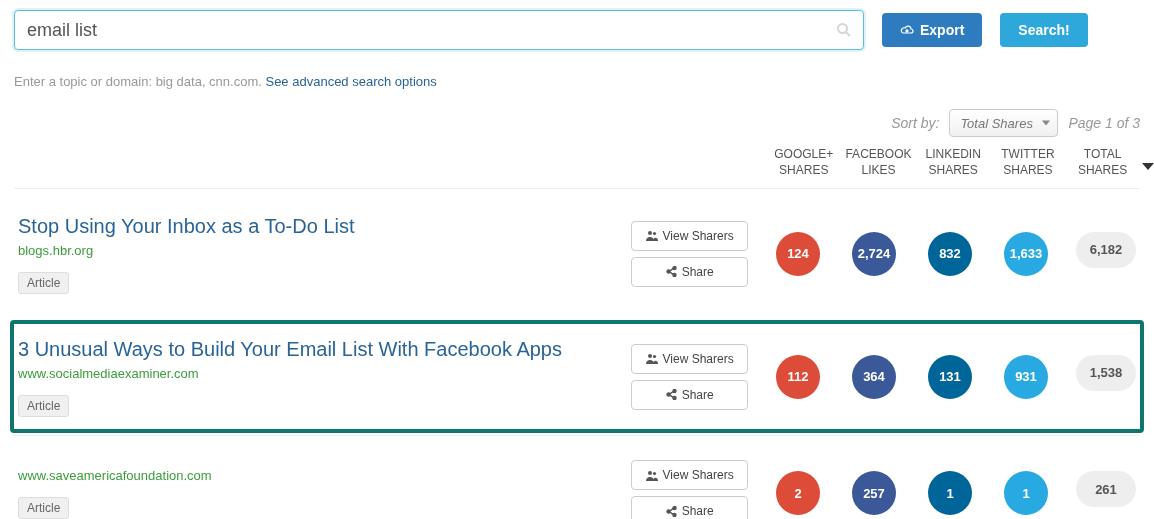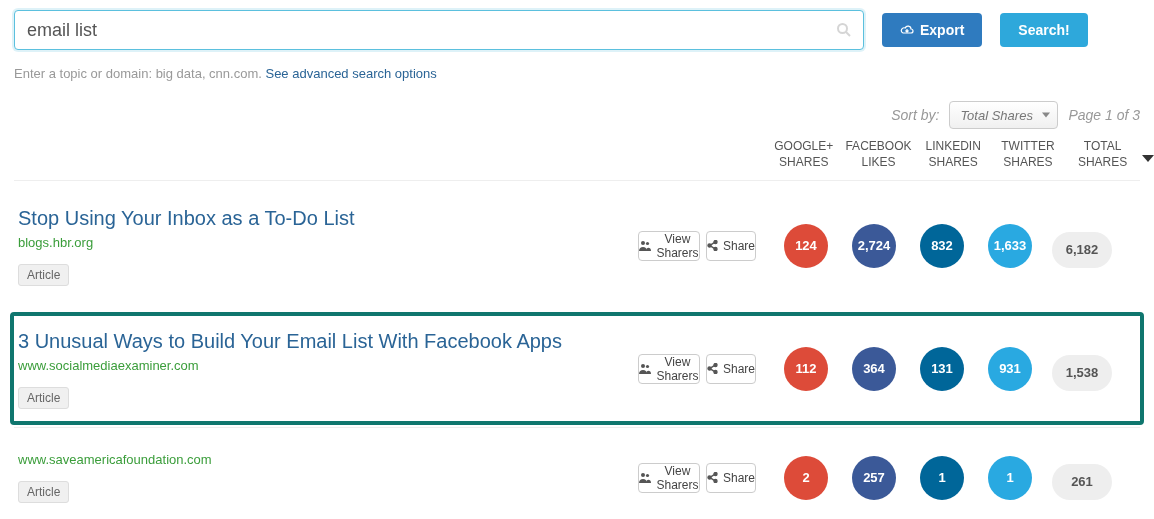--- a/index.html
+++ b/index.html
@@ -1,17 +1,17 @@
 <!DOCTYPE html>
 <html><head>
 <meta charset="utf-8">
 <style>
 *{box-sizing:border-box;margin:0;padding:0}
 body{font-family:"Helvetica Neue",Helvetica,Arial,sans-serif;color:#333;background:#fff;width:1154px;padding:10px 14px}
-.top-row{display:flex;align-items:center;gap:18px;margin-bottom:16px}
+.top-row{display:flex;align-items:center;gap:18px;margin-bottom:24px}
 .search-wrap{position:relative;flex:0 0 850px}
 .search-input{width:100%;height:40px;padding:8px 40px 8px 12px;font-size:18px;color:#555;border:1px solid #5bc0de;border-radius:4px;outline:none;box-shadow:0 0 0 2px rgba(91,192,222,.2)}
 .search-icon{position:absolute;right:12px;top:50%;transform:translateY(-50%);opacity:.35;font-size:16px}
 .btn{height:34px;padding:0 18px;border:none;border-radius:4px;color:#fff;font-size:14px;font-weight:600;cursor:pointer;display:inline-flex;align-items:center;gap:6px}
 .btn-search{background:#2ea8db}
 .btn-export{background:#2f7bbf}
 .hint{font-size:13px;color:#999;margin-bottom:20px}
 .hint a{color:#2a6496;text-decoration:none}
 .sort-row{display:flex;justify-content:flex-end;align-items:center;gap:10px;font-style:italic;color:#999;font-size:14px;margin-bottom:10px}
 .sort-select{height:28px;padding:3px 24px 3px 10px;border:1px solid #ccc;border-radius:4px;background:linear-gradient(#fff,#f0f0f0);font-style:italic;color:#777;font-size:13px;appearance:none;position:relative}
@@ -22,23 +22,23 @@
 .headers .spacer{width:766px}
 .hcol{width:76px;text-align:center;line-height:1.3;padding:0 2px}
 .hcol.total{width:76px;position:relative}
 .sort-arrow{position:absolute;right:-14px;top:16px;width:0;height:0;border-left:6px solid transparent;border-right:6px solid transparent;border-top:7px solid #333}
 .row{display:flex;align-items:center;padding:24px 4px;border-top:1px solid #eee;position:relative}
 .row.highlighted{border:4px solid #0f766e;border-radius:4px;padding:12px 4px;margin:2px -4px}
 .row-main{width:620px;padding-right:12px}
 .title{font-size:20px;color:#2a6496;font-weight:400;margin-bottom:4px;line-height:1.3}
 .domain{color:#3a9d3a;font-size:13px;margin-bottom:14px}
 .tag{display:inline-block;background:#f0f0f0;border:1px solid #ddd;border-radius:3px;padding:3px 8px;font-size:12px;color:#666}
-.row-actions{width:118px;display:flex;flex-direction:row;gap:6px;margin-right:28px}
+.row-actions{width:118px;display:flex;flex-direction:column;gap:6px;margin-right:28px}
 .action-btn{height:30px;border:1px solid #ccc;border-radius:4px;background:#fff;font-size:12px;color:#444;cursor:pointer;display:flex;align-items:center;justify-content:center;gap:5px}
-.circles{display:flex;gap:24px;align-items:flex-end}
+.circles{display:flex;gap:32px;align-items:flex-start}
 .circle{width:44px;height:44px;border-radius:50%;display:flex;align-items:center;justify-content:center;color:#fff;font-size:13px;font-weight:700}
 .c-google{background:#dd4b39}
 .c-fb{background:#3b5998}
 .c-li{background:#006699}
 .c-tw{background:#29a9e1}
 .oval{width:60px;height:36px;border-radius:18px;background:#eee;color:#555;display:flex;align-items:center;justify-content:center;font-size:13px;font-weight:700;margin-left:-4px}
 svg{display:block}
 </style>
 </head>
 <body>

